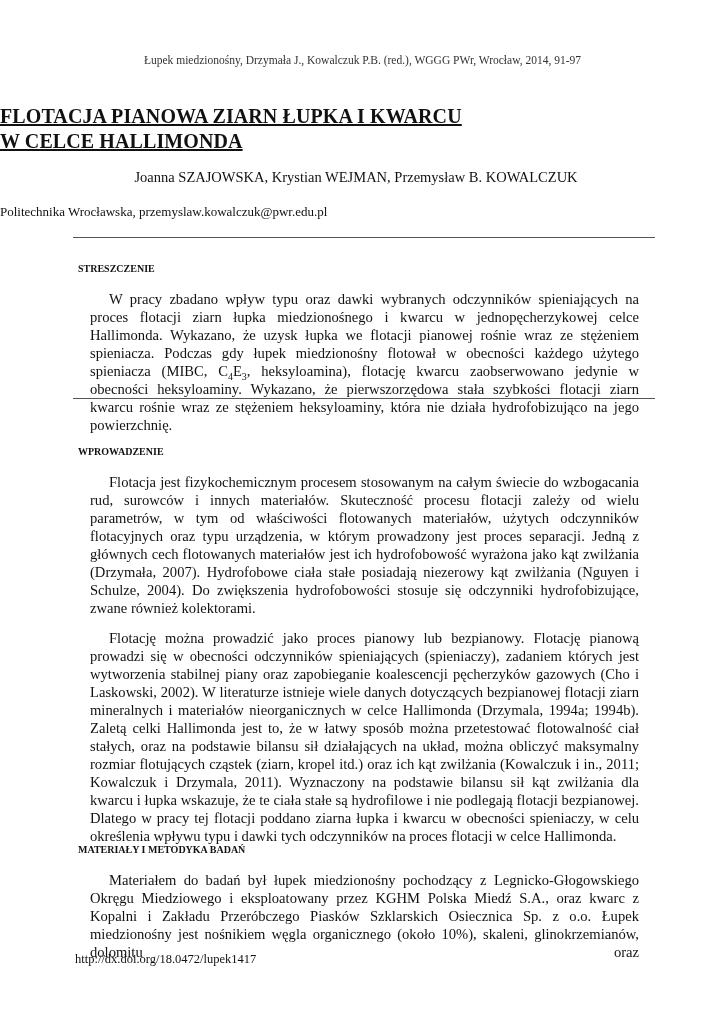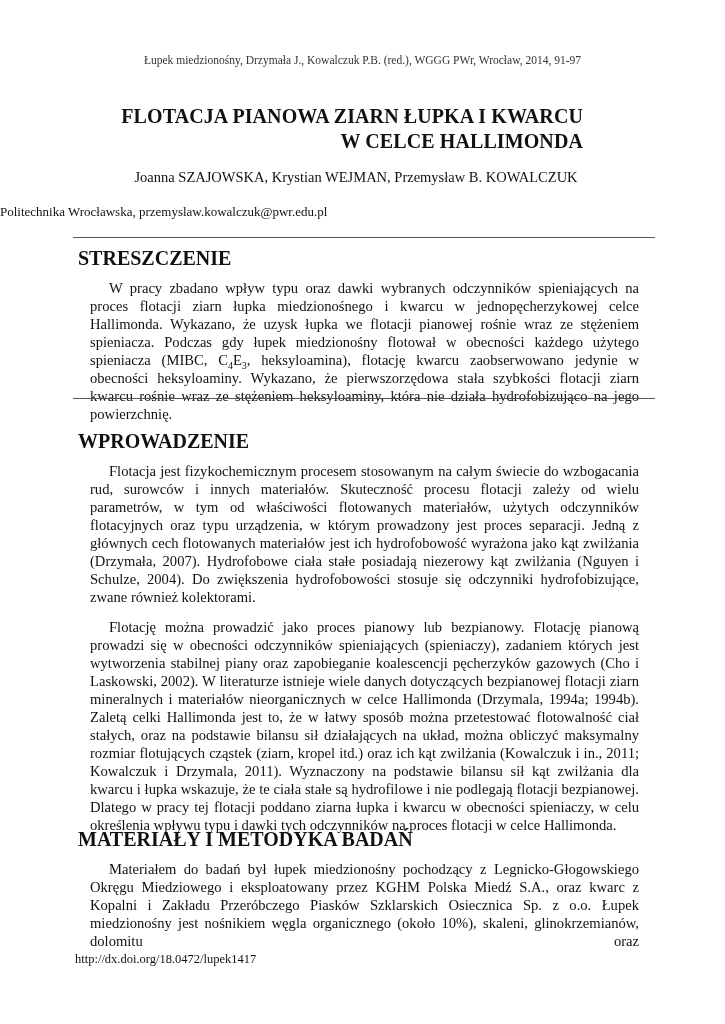--- a/index.html
+++ b/index.html
@@ -6,40 +6,40 @@
     body {
       width: 725px; height: 1024px; position: relative; overflow: hidden;
       font-family: "Liberation Serif", "DejaVu Serif", serif;
       color: #111;
     }
     .running-head {
       position: absolute; top: 54px; left: 0; width: 725px; text-align: center;
       font-size: 11.5px; color: #333;
     }
     .title {
-      position: absolute; top: 104px; left: 0; width: 583px; text-align: right;
-      font-weight: bold; font-size: 20px; line-height: 25px; letter-spacing: 0.1px;
+      position: absolute; top: 104px; left: 0; width: 583px; text-align: left;
+      font-weight: bold; font-size: 20px; line-height: 25px; letter-spacing: 0.1px; text-decoration: underline;
     }
     .authors {
       position: absolute; top: 169px; left: 0; width: 712px; text-align: center;
       font-size: 14.5px;
     }
     .affil {
       position: absolute; top: 204px; left: 0; width: 725px; text-align: left;
       font-size: 13px;
     }
     .rule {
       position: absolute; left: 73px; width: 582px; height: 0;
       border-top: 1.5px solid #555;
     }
     .section {
       position: absolute; left: 78px; width: 573px;
     }
     .heading {
-      font-weight: bold; font-size: 20px; line-height: 18px; margin: 5px 0 4px 0;
+      font-weight: bold; font-size: 10px; line-height: 18px; margin: 16px 0 4px 0;
     }
     .para {
       font-size: 14.6px; line-height: 18px; text-align: justify;
       text-indent: 19px; margin: 12px;
     }
     .footer-doi {
       position: absolute; top: 952px; left: 75px; font-size: 12.5px;
     }
     sub { font-size: 10px; line-height: 0; }
   </style>

